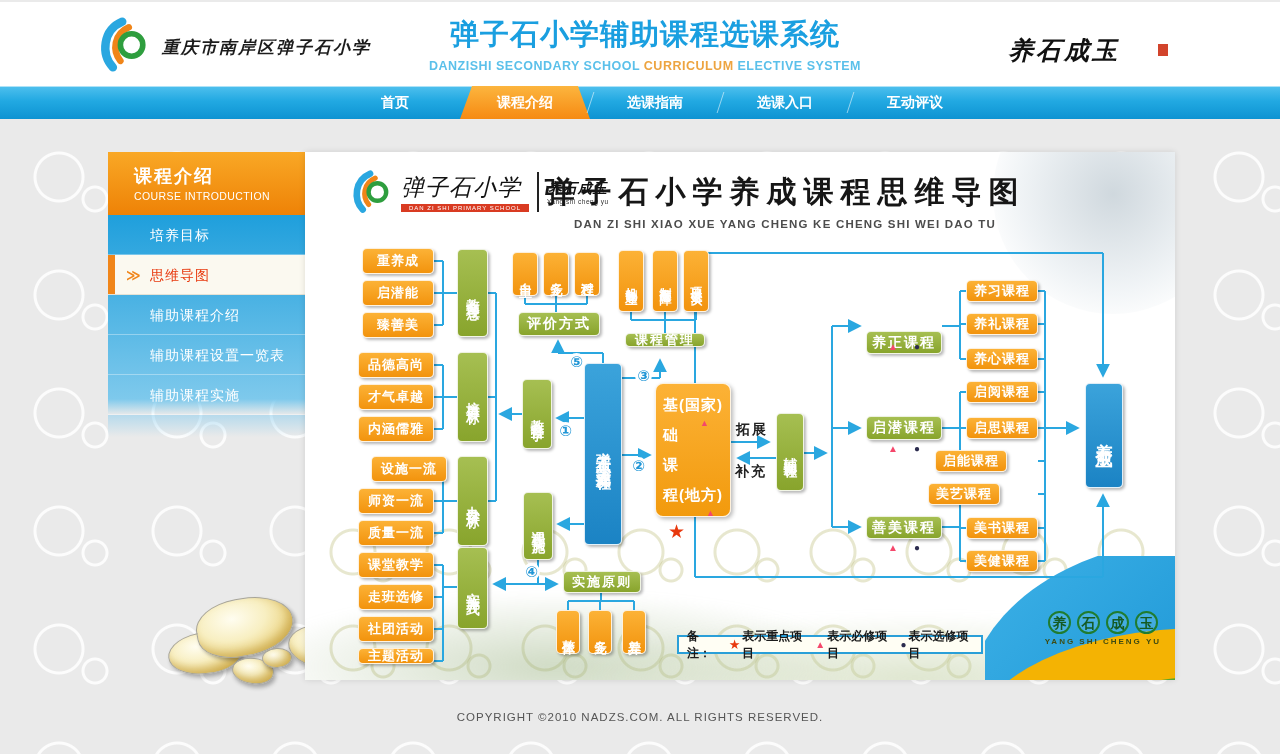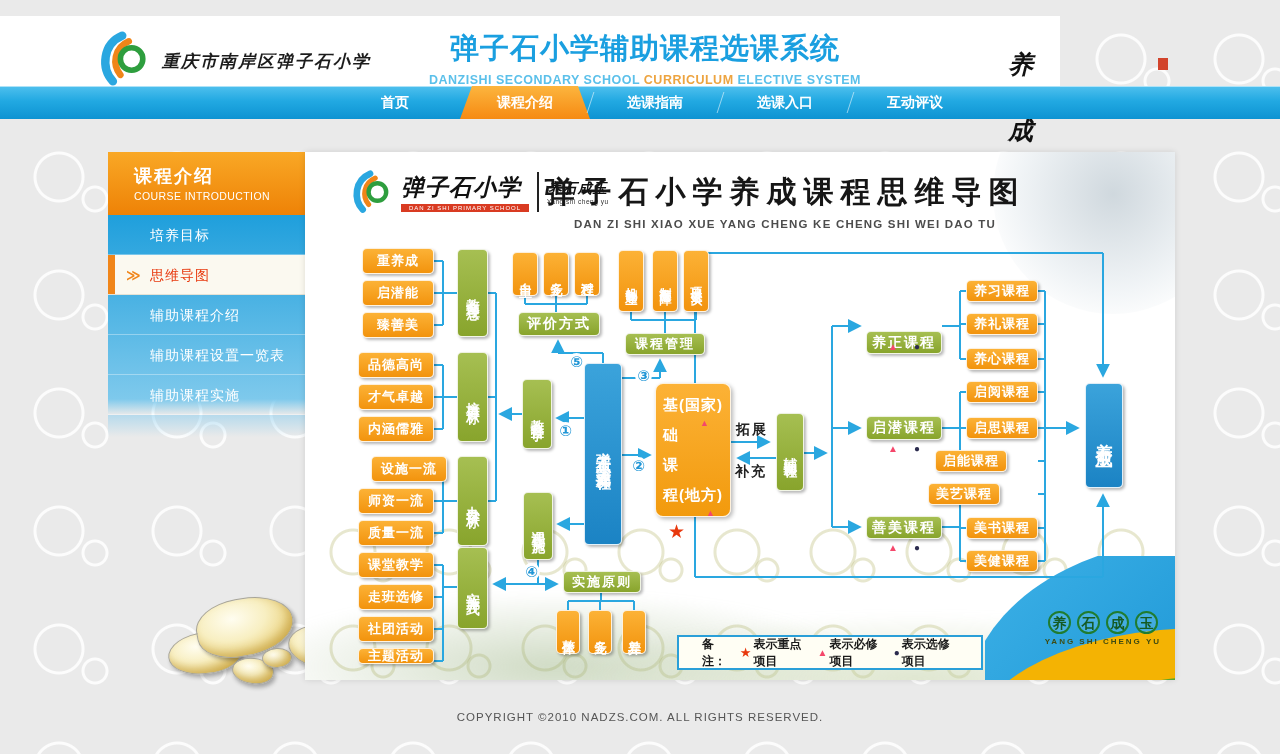--- a/index.html
+++ b/index.html
@@ -6,21 +6,21 @@
   body { font-family:"Liberation Sans","DejaVu Sans",sans-serif; }
   #screen { position:relative; width:1280px; height:754px; overflow:hidden;
     background-color:#eaeaea;
     background-image:
       radial-gradient(circle, rgba(255,255,255,0) 22px, rgba(255,255,255,.85) 23px, rgba(255,255,255,.85) 25px, rgba(255,255,255,0) 26px),
       radial-gradient(circle, rgba(255,255,255,0) 10px, rgba(255,255,255,.85) 11px, rgba(255,255,255,.85) 13px, rgba(255,255,255,0) 14px);
     background-size:118px 118px,118px 118px;
     background-position:0 0,36px 22px; }
 
   
-  .hdr { position:absolute; left:0; top:16px; width:1060px; height:86px; background:#fff; }
+  .hdr { position:absolute; left:0; top:2px; width:1280px; height:86px; background:#fff; }
   .hdr-logo { position:absolute; left:98px; top:12px; width:56px; height:62px; }
   .school-name { position:absolute; left:162px; top:34px; font-size:17px; font-weight:bold; font-style:italic;
     font-family:"Liberation Serif","DejaVu Serif",serif; color:#1c1c1c; letter-spacing:2px; }
   .hdr-title-wrap { position:absolute; left:400px; top:13px; width:490px; text-align:center; }
   .hdr-title { font-size:29px; font-weight:bold; color:#1a9fe0; letter-spacing:1px; }
   .hdr-sub { margin-top:4px; font-size:12.5px; font-weight:bold; color:#5bc0ea; letter-spacing:.5px; }
   .hdr-sub .accent { color:#eda440; }
   .calli { position:absolute; left:1008px; top:32px; font-family:"Liberation Serif","DejaVu Serif",serif;
     font-style:italic; font-weight:bold; font-size:25px; color:#111; letter-spacing:3px; }
   .seal { position:absolute; left:1158px; top:42px; width:10px; height:12px; background:#d2442c; }
@@ -81,21 +81,21 @@
   .badge { position:absolute; right:14px; bottom:34px; text-align:center; }
   .badge .chars span { display:inline-block; width:23px; height:23px; line-height:21px; margin:0 3px;
     border:2px solid #1f7c30; border-radius:50%; color:#145a22; font-weight:bold; font-size:14px;
     background:rgba(255,255,255,.12); }
   .badge .py { margin-top:3px; font-size:8px; font-weight:bold; color:#3f4c12; letter-spacing:2px; }
 
   
   .dg-logo { position:absolute; left:46px; top:16px; display:flex; align-items:center; }
   .dg-logo-icon { width:44px; height:48px; }
   .dg-name-wrap { margin-left:6px; }
-  .dg-name { font-size:23px; font-weight:bold; font-family:"Liberation Serif","DejaVu Serif",serif;
+  .dg-name { font-size:23px; font-weight:normal; font-family:"Liberation Serif","DejaVu Serif",serif;
     font-style:italic; color:#111; letter-spacing:1px; }
   .dg-band { margin-top:1px; width:128px; height:8px; background:#d93b22; color:#fff; font-size:6px;
     line-height:8px; text-align:center; letter-spacing:1px; }
   .dg-sep { width:2px; height:40px; background:#222; margin:0 8px; }
   .dg-seal-wrap { text-align:center; }
   .dg-seal { font-size:14px; font-weight:bold; font-style:italic;
     font-family:"Liberation Serif","DejaVu Serif",serif; color:#111; letter-spacing:1px; }
   .dg-seal-py { font-size:6.5px; color:#333; letter-spacing:.5px; }
   .dg-title-wrap { position:absolute; left:170px; top:20px; width:620px; text-align:center; }
   .dg-title { font-size:30px; font-weight:bold; font-family:"Liberation Serif","DejaVu Serif",serif;
@@ -124,23 +124,23 @@
   .base div { height:30px; line-height:26px; text-align:left; }
   .tri { position:absolute; color:#f5476b; font-size:9px; }
   .num { position:absolute; width:17px; height:17px; line-height:17px; text-align:center;
     font-size:15px; color:#2196d6; background:#fff; border-radius:50%; font-weight:bold; }
   .flow-label { position:absolute; font-size:14px; font-weight:bold; color:#222; letter-spacing:2px; }
   .star { position:absolute; color:#e8380d; font-size:19px; }
   .bmk { position:absolute; width:76px; display:flex; justify-content:center; gap:16px; }
   .bmk .t { color:#f5476b; font-size:10px; }
   .bmk .d { color:#2b2b4e; font-size:10px; }
 
-  .legend { position:absolute; left:372px; top:483px; width:306px; height:35px;
+  .legend { position:absolute; left:372px; top:483px; width:306px; height:19px;
     background:#fffef4; border:2px solid #2a9fd8; display:flex; align-items:center;
-    padding:0 23px; gap:9px; font-size:12px; font-weight:bold; color:#1b1b1b; }
+    padding:0 8px; gap:9px; font-size:12px; font-weight:bold; color:#1b1b1b; }
   .legend .sym-star { color:#e8380d; font-size:13px; }
   .legend .sym-tri { color:#f5476b; font-size:10px; }
   .legend .sym-dot { color:#2b2b4e; font-size:10px; }
   .legend .itm { display:flex; align-items:center; gap:2px; }
 
   .footer { position:absolute; left:0; top:711px; width:1280px; text-align:center;
     font-size:11.5px; color:#555; letter-spacing:1px; }
 </style>
 </head>
 <body>
@@ -297,21 +297,21 @@
     <div class="nd grv" style="left:217px; top:227px; width:30px; height:70px;">教育哲学</div>
     <div class="nd grv" style="left:218px; top:340px; width:30px; height:68px;">课程实施</div>
     <div class="nd gr" style="left:213px; top:160px; width:82px; height:24px;">评价方式</div>
     <div class="nd orv" style="left:207px; top:100px; width:26px; height:44px;">自主</div>
     <div class="nd orv" style="left:238px; top:100px; width:26px; height:44px;">多元</div>
     <div class="nd orv" style="left:269px; top:100px; width:26px; height:44px;">过程</div>
 
     <div class="nd orv" style="left:313px; top:98px; width:26px; height:62px; font-size:12px;">机制建立</div>
     <div class="nd orv" style="left:347px; top:98px; width:26px; height:62px; font-size:12px;">制度保障</div>
     <div class="nd orv" style="left:378px; top:98px; width:26px; height:62px; font-size:12px;">项目落实</div>
-    <div class="nd gr" style="left:320px; top:181px; width:80px; height:22px; font-size:13px;">课程管理</div>
+    <div class="nd gr" style="left:320px; top:181px; width:80px; height:14px; font-size:13px;">课程管理</div>
 
     <div class="nd blv" style="left:279px; top:211px; width:38px; height:182px;">弹子石小学养成课程</div>
 
     <div class="base" style="left:350px; top:231px; width:76px; height:134px;">
       <div>基(国家)</div>
       <div>础</div>
       <div>课</div>
       <div>程(地方)</div>
       <span class="tri" style="left:44px; top:34px;">▲</span>
       <span class="tri" style="left:50px; top:124px;">▲</span>

